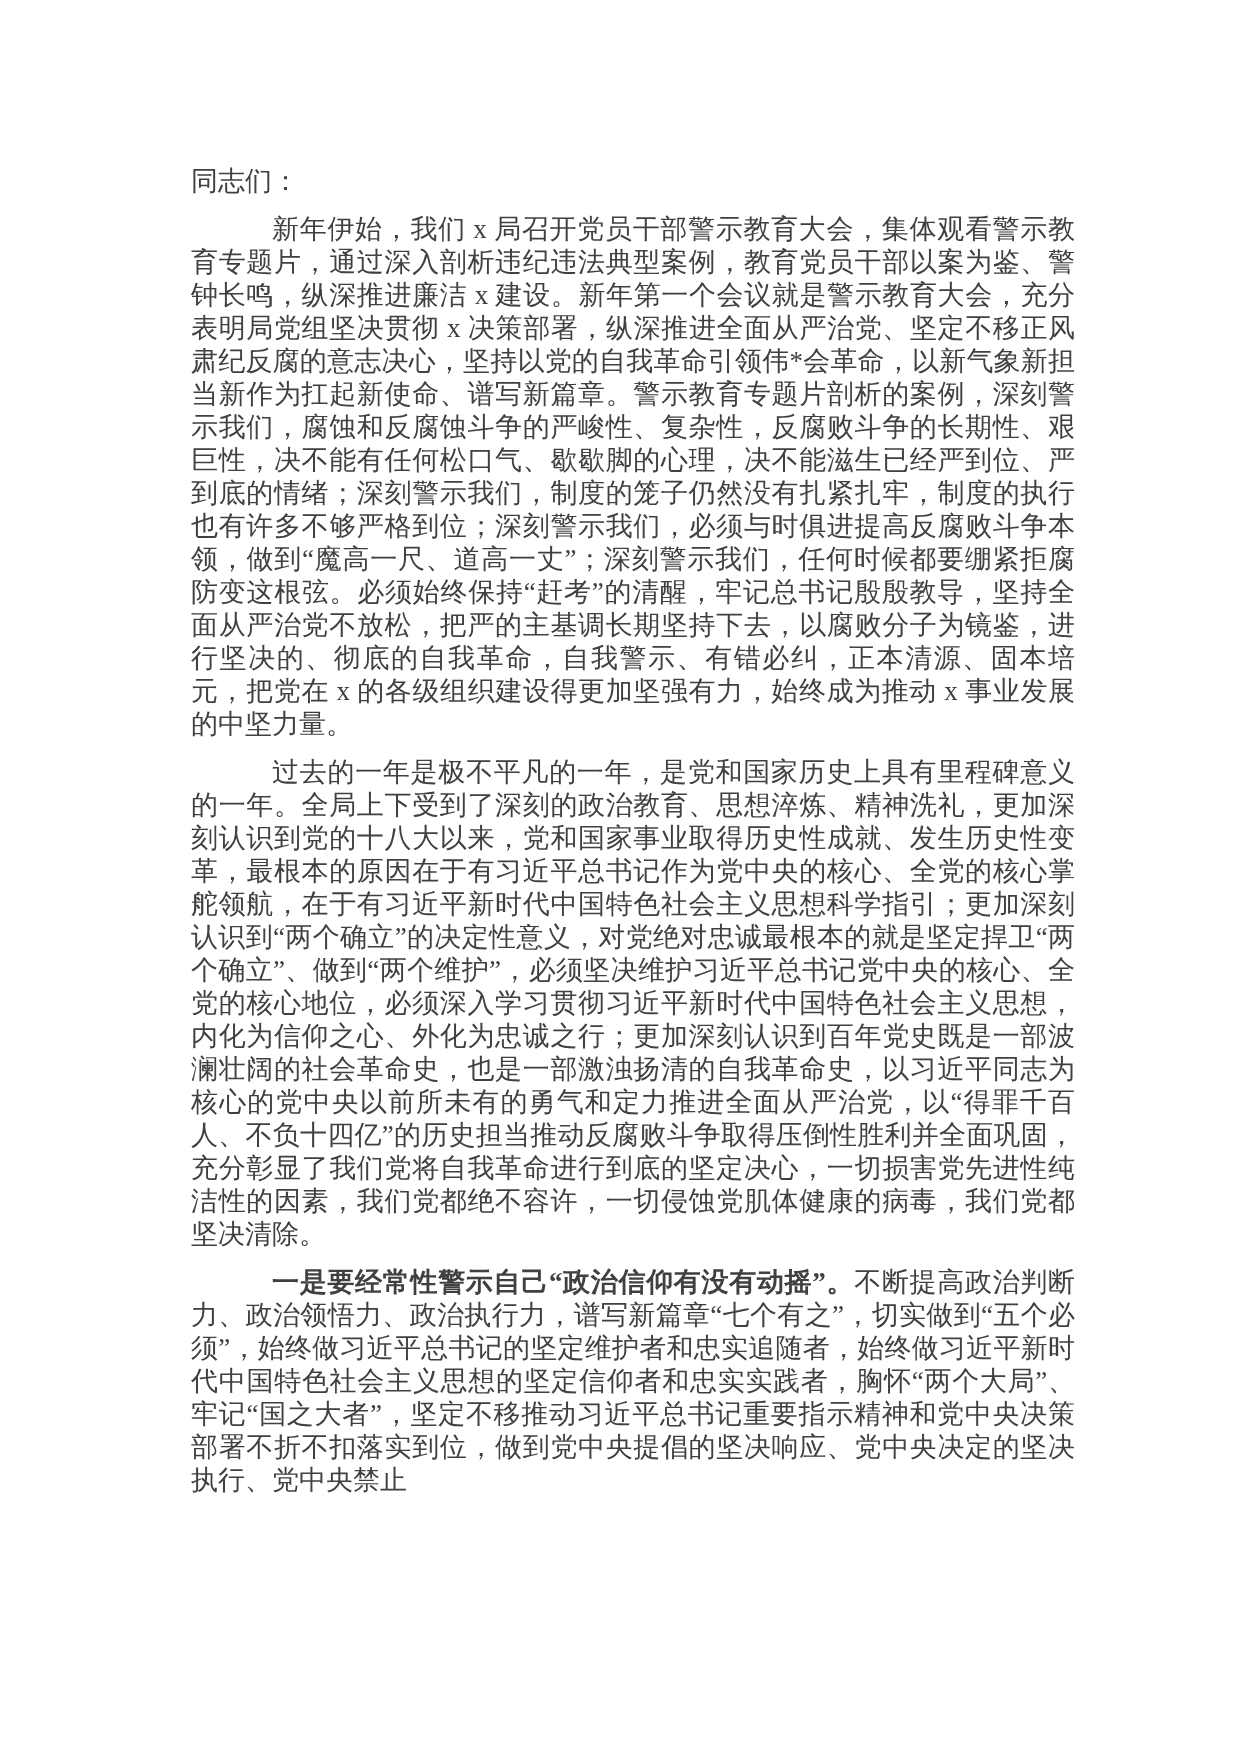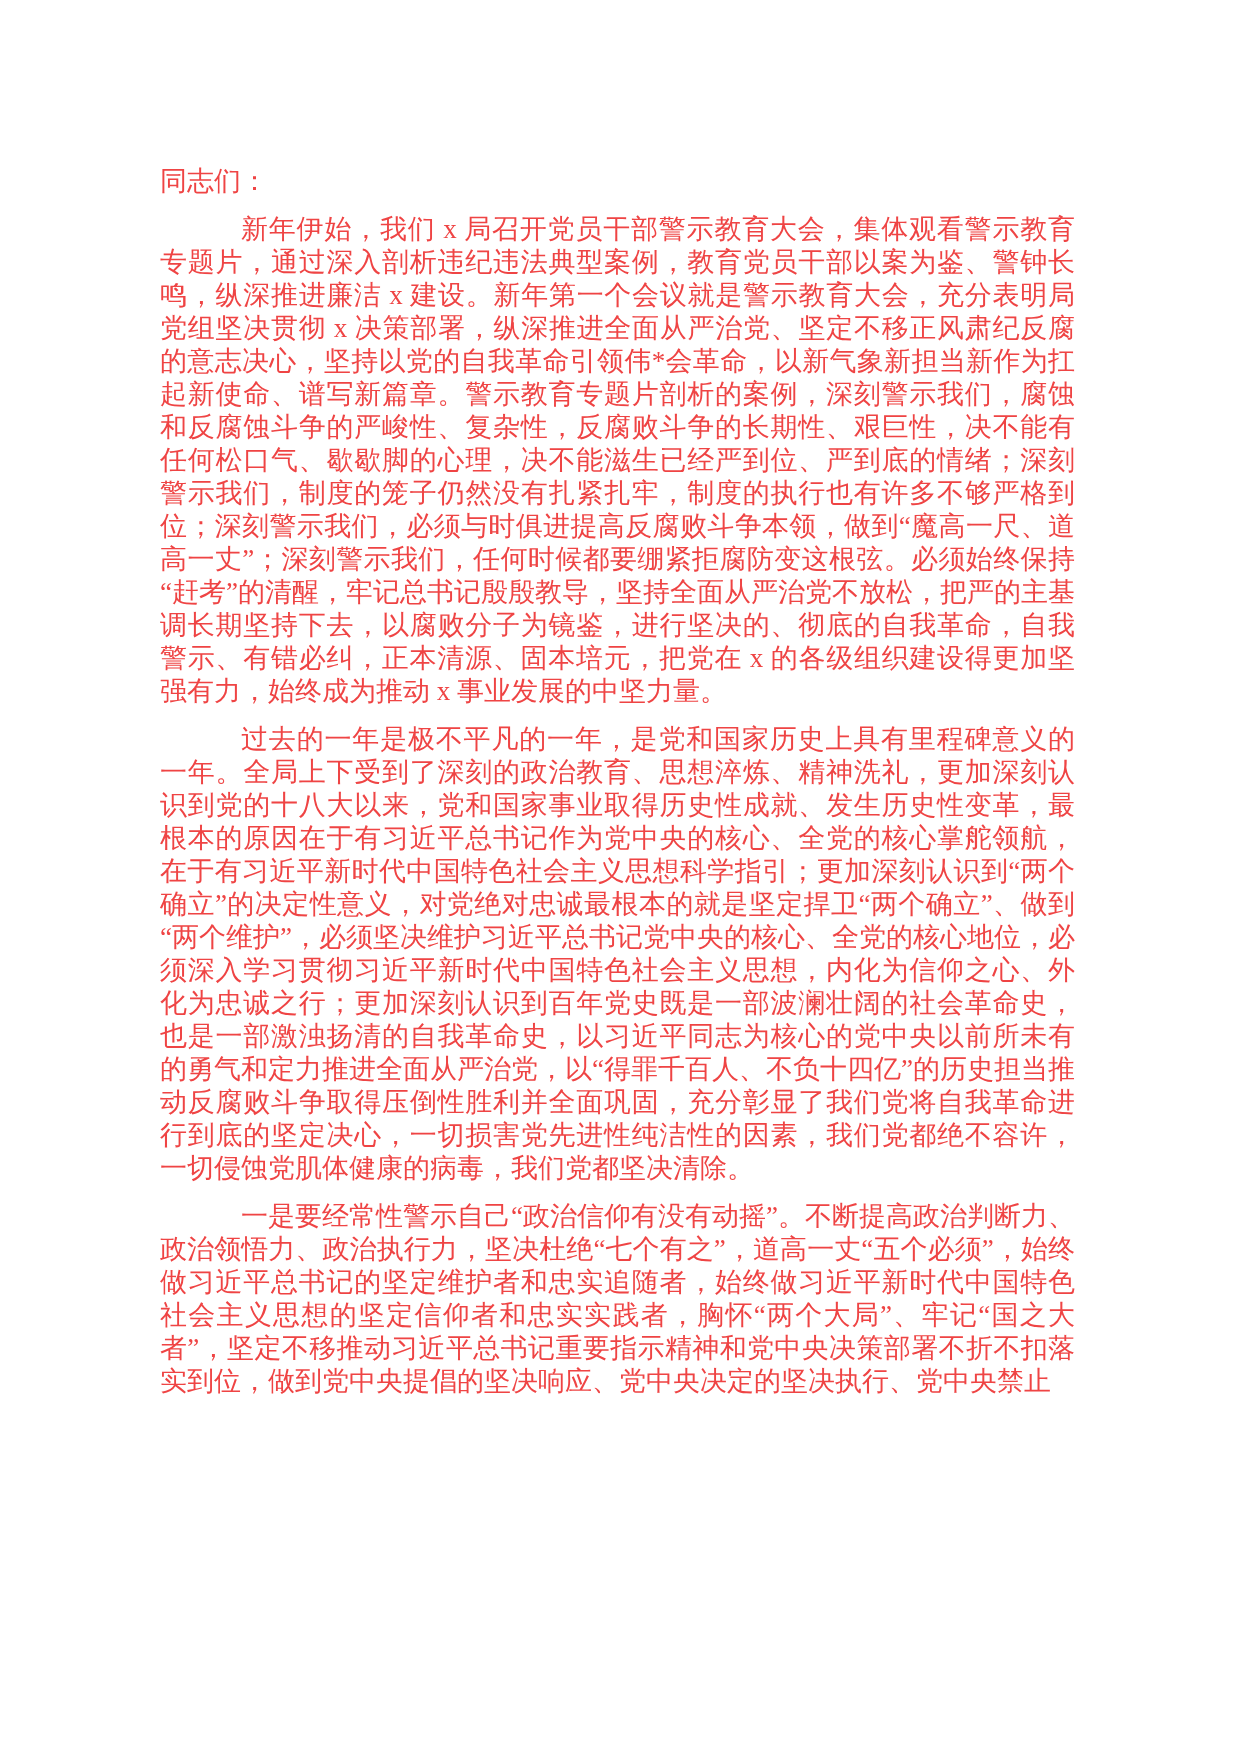--- a/index.html
+++ b/index.html
@@ -8,34 +8,35 @@
     height:1754px;
     background:#ffffff;
     box-sizing:border-box;
     padding:165px 165px 0 160px;
     overflow:hidden;
   }
   .doc{
     font-family:"Liberation Serif","DejaVu Serif",serif;
     font-size:27px;
     line-height:33px;
-    color:#ef4444;
+    color:#404040;
     text-align:justify;
     text-justify:inter-character;
+    margin-left:31px;
   }
   .doc p{margin:0 0 15px 0;}
   .salutation{text-indent:0;}
   .para{text-indent:81px;}
-  .bold{font-weight:normal;}
+  .bold{font-weight:bold;}
 </style>
 </head>
 <body>
 
 <div class="page">
   <div class="doc">
     <p class="salutation">同志们：</p>
     <div>
         <p class="para"><span class="">新年伊始，我们 x 局召开党员干部警示教育大会，集体观看警示教育专题片，通过深入剖析违纪违法典型案例，教育党员干部以案为鉴、警钟长鸣，纵深推进廉洁 x 建设。新年第一个会议就是警示教育大会，充分表明局党组坚决贯彻 x 决策部署，纵深推进全面从严治党、坚定不移正风肃纪反腐的意志决心，坚持以党的自我革命引领伟*会革命，以新气象新担当新作为扛起新使命、谱写新篇章。警示教育专题片剖析的案例，深刻警示我们，腐蚀和反腐蚀斗争的严峻性、复杂性，反腐败斗争的长期性、艰巨性，决不能有任何松口气、歇歇脚的心理，决不能滋生已经严到位、严到底的情绪；深刻警示我们，制度的笼子仍然没有扎紧扎牢，制度的执行也有许多不够严格到位；深刻警示我们，必须与时俱进提高反腐败斗争本领，做到“魔高一尺、道高一丈”；深刻警示我们，任何时候都要绷紧拒腐防变这根弦。必须始终保持“赶考”的清醒，牢记总书记殷殷教导，坚持全面从严治党不放松，把严的主基调长期坚持下去，以腐败分子为镜鉴，进行坚决的、彻底的自我革命，自我警示、有错必纠，正本清源、固本培元，把党在 x 的各级组织建设得更加坚强有力，始终成为推动 x 事业发展的中坚力量。</span></p>
         <p class="para"><span class="">过去的一年是极不平凡的一年，是党和国家历史上具有里程碑意义的一年。全局上下受到了深刻的政治教育、思想淬炼、精神洗礼，更加深刻认识到党的十八大以来，党和国家事业取得历史性成就、发生历史性变革，最根本的原因在于有习近平总书记作为党中央的核心、全党的核心掌舵领航，在于有习近平新时代中国特色社会主义思想科学指引；更加深刻认识到“两个确立”的决定性意义，对党绝对忠诚最根本的就是坚定捍卫“两个确立”、做到“两个维护”，必须坚决维护习近平总书记党中央的核心、全党的核心地位，必须深入学习贯彻习近平新时代中国特色社会主义思想，内化为信仰之心、外化为忠诚之行；更加深刻认识到百年党史既是一部波澜壮阔的社会革命史，也是一部激浊扬清的自我革命史，以习近平同志为核心的党中央以前所未有的勇气和定力推进全面从严治党，以“得罪千百人、不负十四亿”的历史担当推动反腐败斗争取得压倒性胜利并全面巩固，充分彰显了我们党将自我革命进行到底的坚定决心，一切损害党先进性纯洁性的因素，我们党都绝不容许，一切侵蚀党肌体健康的病毒，我们党都坚决清除。</span></p>
-        <p class="para"><span class="bold">一是要经常性警示自己“政治信仰有没有动摇”。</span><span class="">不断提高政治判断力、政治领悟力、政治执行力，坚决杜绝“七个有之”，道高一丈“五个必须”，始终做习近平总书记的坚定维护者和忠实追随者，始终做习近平新时代中国特色社会主义思想的坚定信仰者和忠实实践者，胸怀“两个大局”、牢记“国之大者”，坚定不移推动习近平总书记重要指示精神和党中央决策部署不折不扣落实到位，做到党中央提倡的坚决响应、党中央决定的坚决执行、党中央禁止</span></p>
+        <p class="para"><span class="bold">一是要经常性警示自己“政治信仰有没有动摇”。</span><span class="">不断提高政治判断力、政治领悟力、政治执行力，谱写新篇章“七个有之”，切实做到“五个必须”，始终做习近平总书记的坚定维护者和忠实追随者，始终做习近平新时代中国特色社会主义思想的坚定信仰者和忠实实践者，胸怀“两个大局”、牢记“国之大者”，坚定不移推动习近平总书记重要指示精神和党中央决策部署不折不扣落实到位，做到党中央提倡的坚决响应、党中央决定的坚决执行、党中央禁止</span></p>
       </div>
   </div>
 </div>
 
 </body></html>

